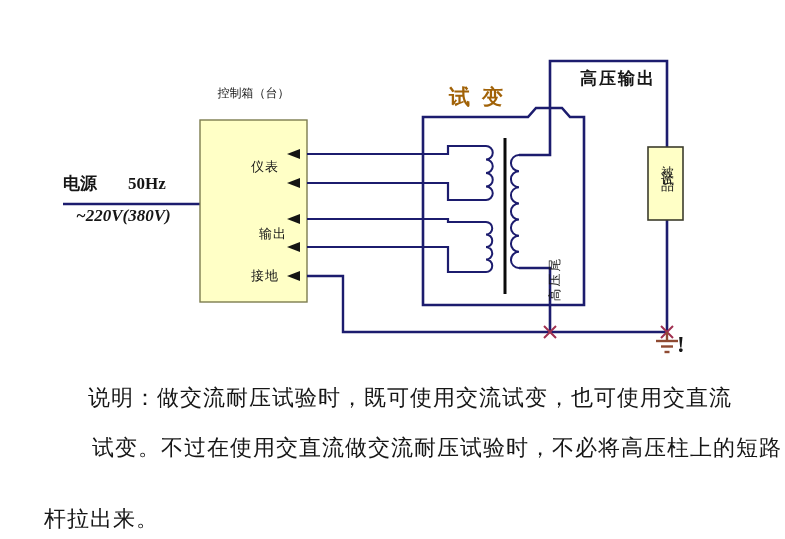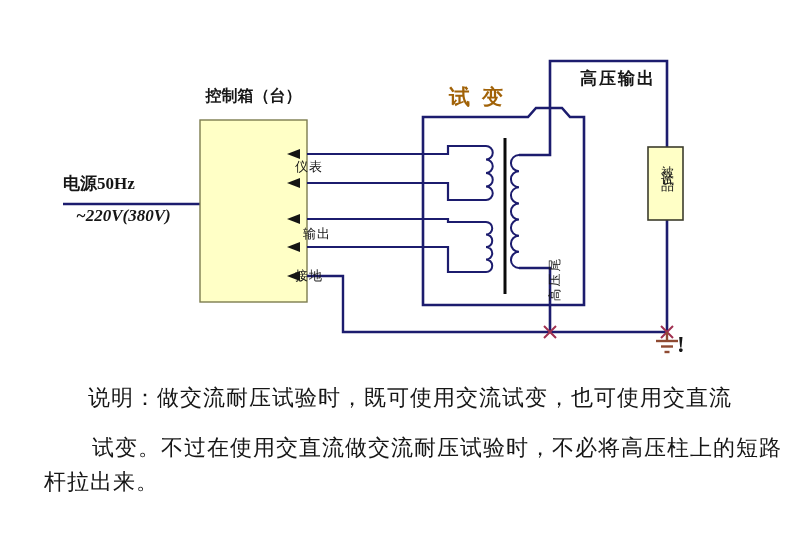--- a/index.html
+++ b/index.html
@@ -2,38 +2,38 @@
 <html><head>
 <meta charset="utf-8">
 <style>
   html,body{margin:0;padding:0;background:#ffffff;}
   .stage{
     position:relative;width:785px;height:539px;background:#ffffff;overflow:hidden;
     font-family:"Liberation Serif",serif;color:#161616;
   }
   .diagram-svg{position:absolute;left:0;top:0;}
   .lbl{position:absolute;white-space:nowrap;line-height:1.15;}
-  .power-row{left:63px;top:174px;display:flex;font-size:17px;font-weight:600;}
+  .power-row{left:63px;top:174px;display:flex;gap:31px;font-size:17px;font-weight:600;}
   .voltage{left:76px;top:206px;font-size:17px;font-weight:600;font-style:italic;}
-  .ctrl-title{left:197px;top:87px;width:113px;text-align:center;font-size:16px;font-weight:700;}
-  .term{font-size:13px;letter-spacing:1px;margin-left:44px;}
+  .ctrl-title{left:197px;top:87px;width:113px;text-align:center;font-size:12px;font-weight:400;}
+  .term{font-size:13px;letter-spacing:1px;}
   .term-meter{left:251px;top:160px;}
   .term-output{left:259px;top:227px;}
   .term-ground{left:251px;top:269px;}
   .tx-title{left:449px;top:85px;font-size:21px;font-weight:700;letter-spacing:12px;color:#a16207;}
   .hv-out{left:552px;top:69px;width:132px;text-align:center;font-size:17px;font-weight:600;letter-spacing:2px;}
   .hv-tail{left:528px;top:269px;width:60px;height:20px;text-align:center;font-size:13px;
            transform:rotate(-90deg);letter-spacing:2px;}
   .dut-label{left:659px;top:155px;font-size:13px;letter-spacing:7px;
              writing-mode:vertical-rl;text-orientation:upright;}
   .warn{left:677px;top:332px;font-size:23px;font-weight:700;}
   .desc{font-size:22px;letter-spacing:1px;color:#161616;}
   .desc-1{left:88px;top:385px;}
   .desc-2{left:44px;top:435px;margin-left:48px;}
-  .desc-3{left:44px;top:469px;}
+  .desc-3{left:44px;top:506px;}
 </style>
 </head>
 <body>
 
 <div class="stage">
 
   <svg class="diagram-svg" width="785" height="380" viewBox="0 0 785 380">
 
     <path d="M63,204 H200" stroke="#1c1c6e" stroke-width="2.4" fill="none"></path>
 

